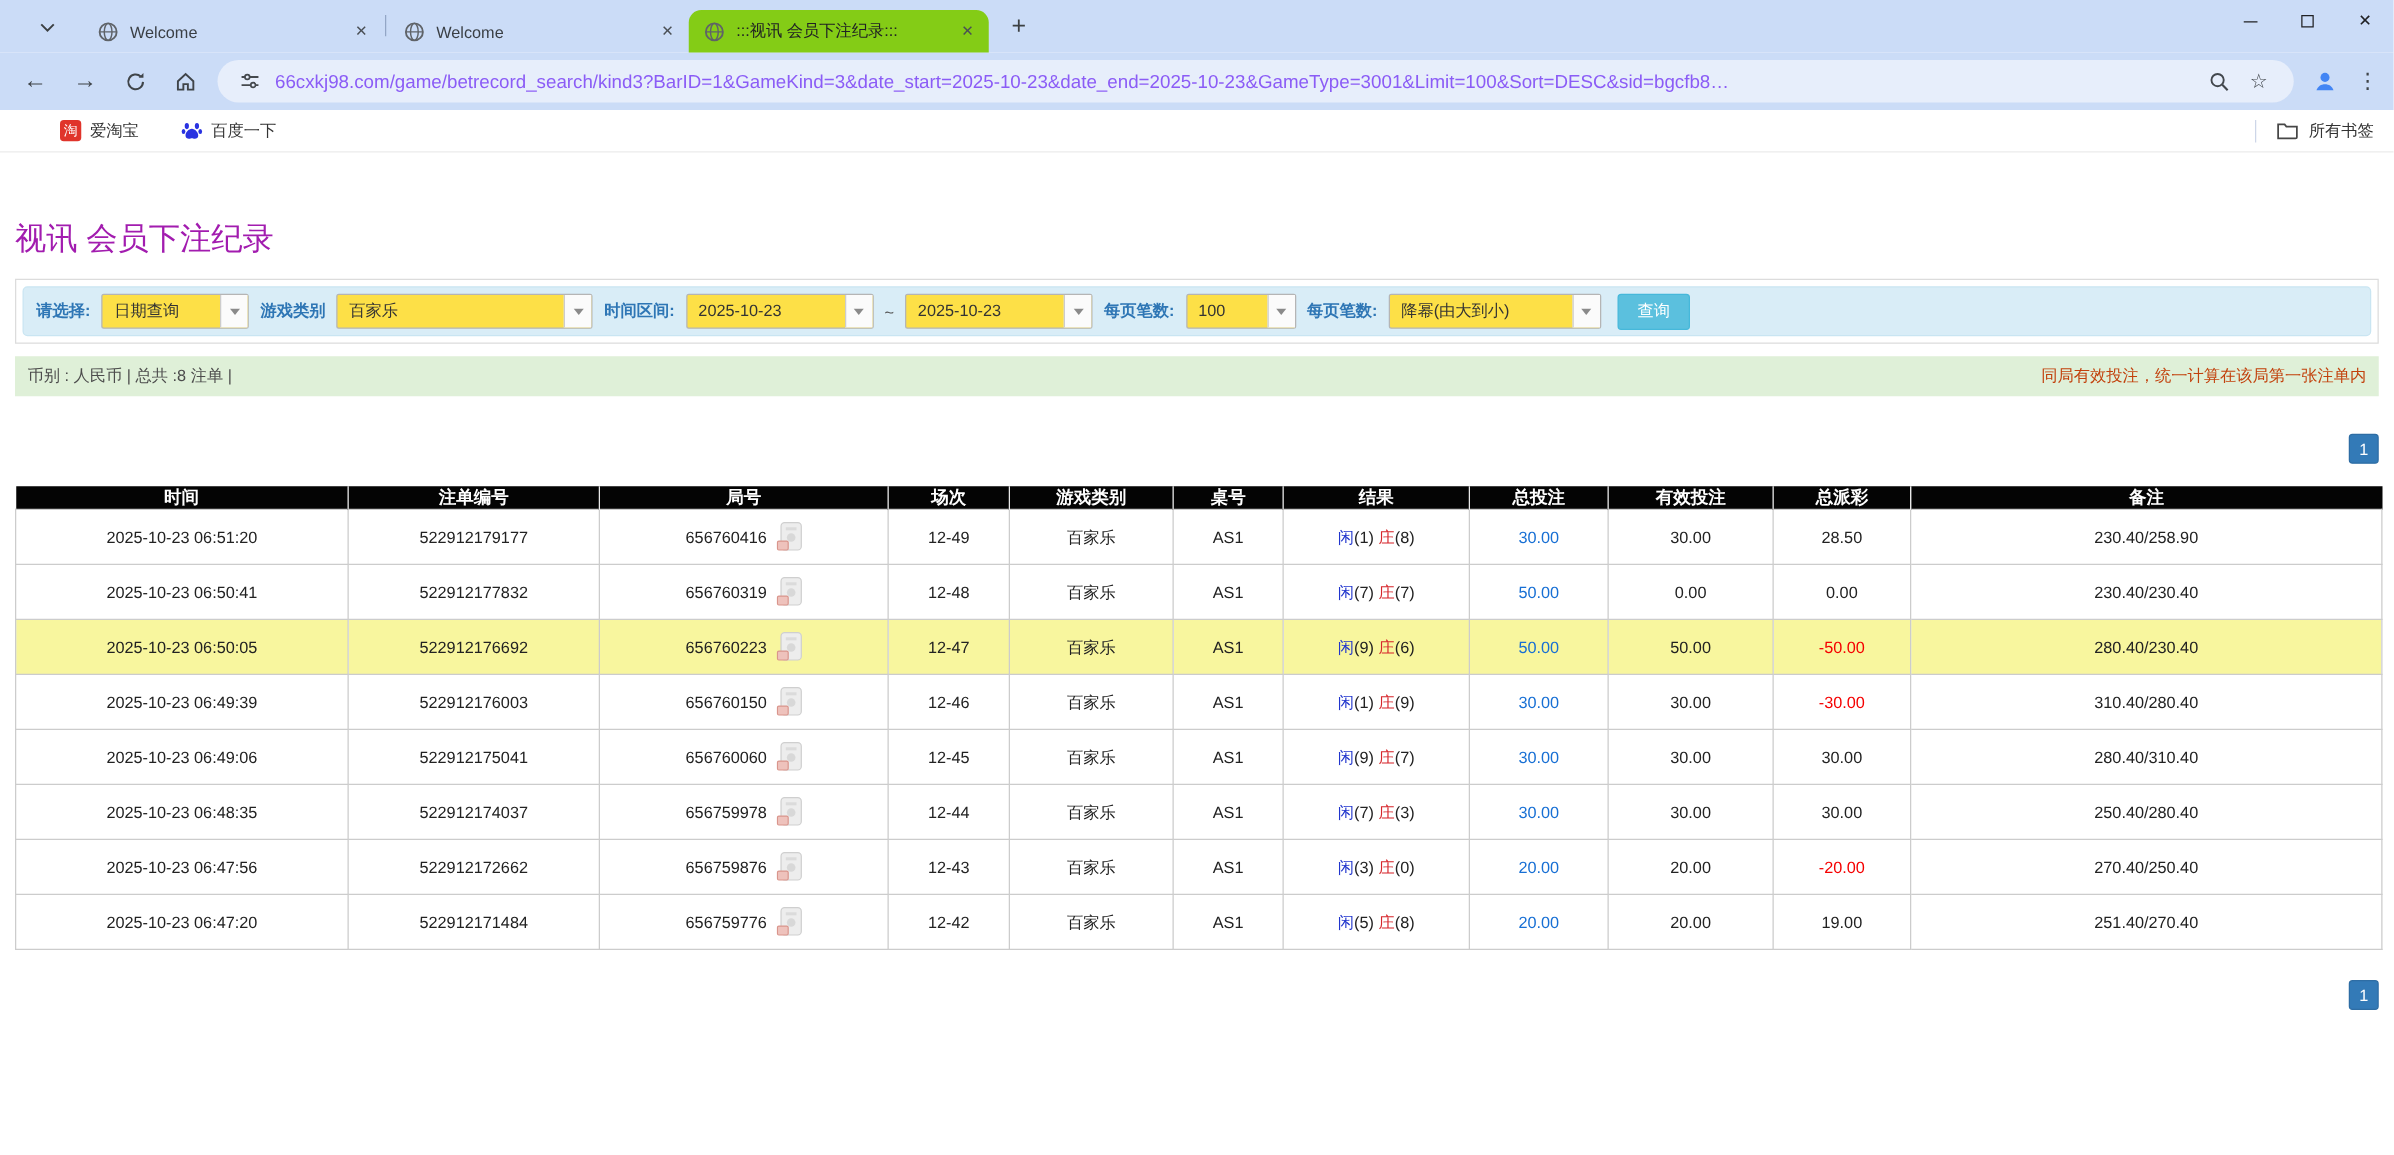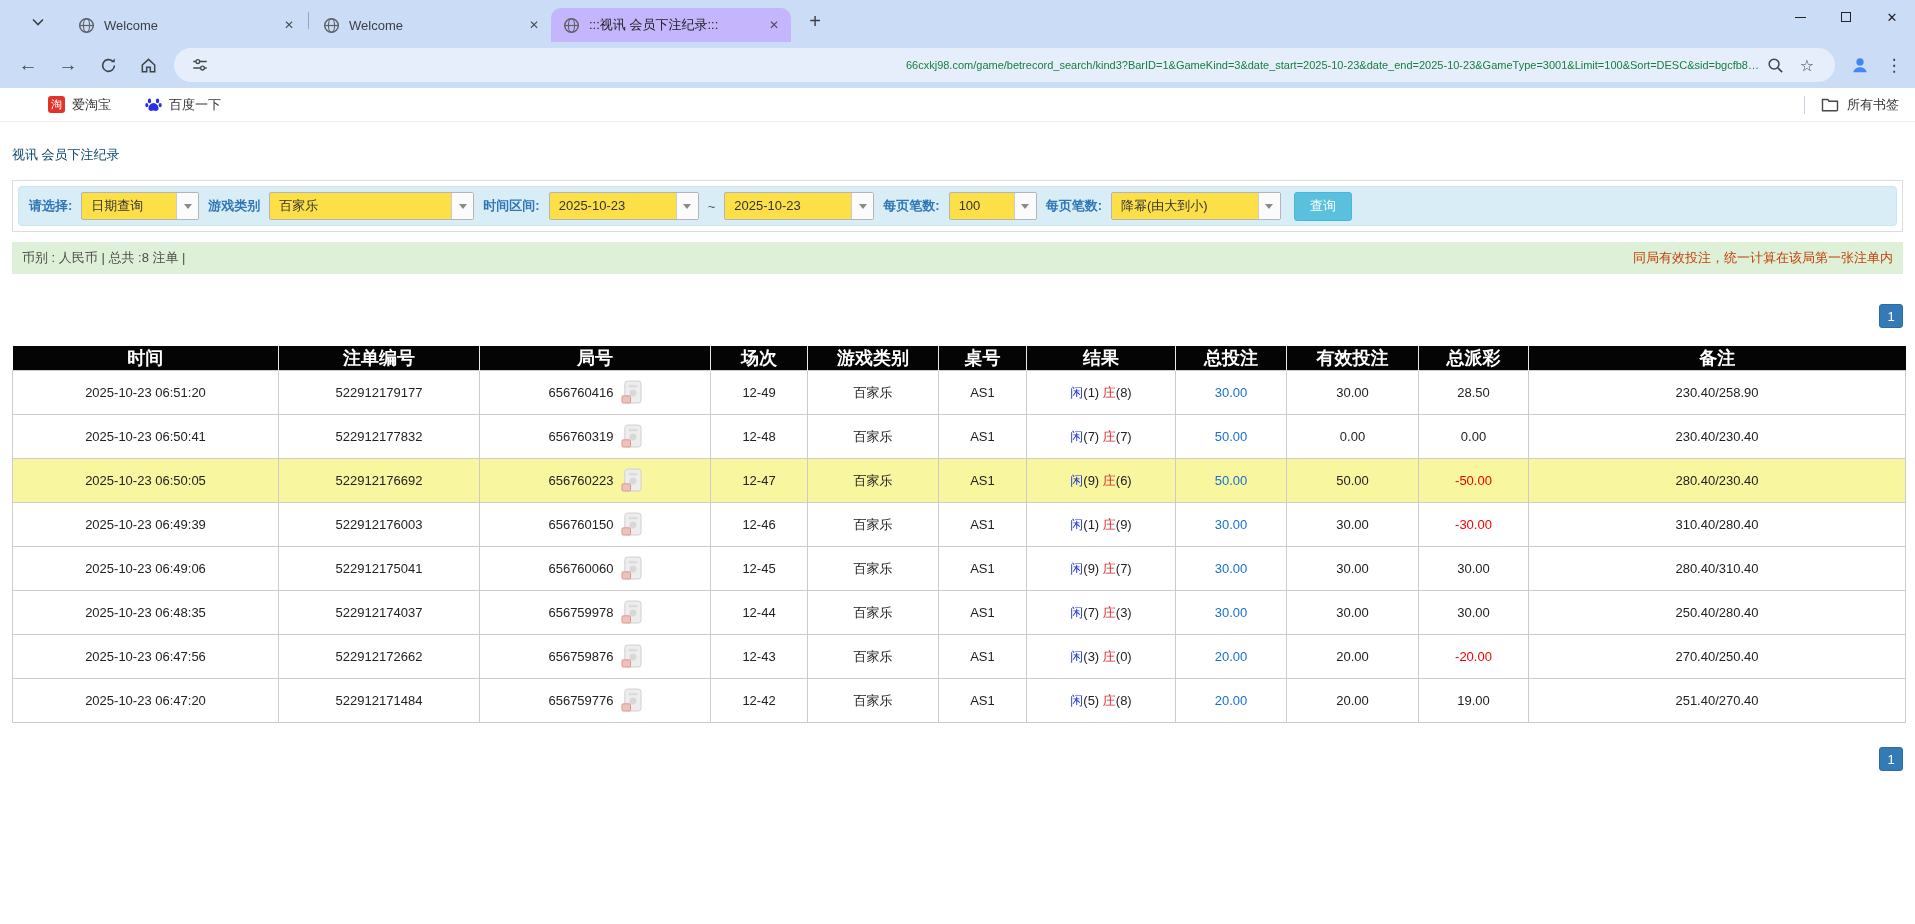--- a/index.html
+++ b/index.html
@@ -6,72 +6,72 @@
   html,body { width:1915px; height:924px; }
   body {
     font-family:"Liberation Sans","DejaVu Sans",sans-serif;
     background:#fff; overflow:hidden; font-size:13px; color:#222;
   }
 
   
   .tabstrip { height:42px; background:#cbdcf7; display:flex; align-items:flex-end; padding-left:10px; position:relative; }
   .tab-search-btn { width:28px; height:28px; margin:0 14px 6px 14px; border-radius:50%; display:flex; align-items:center; justify-content:center; color:#3c4043; }
   .tab { width:240px; height:34px; display:flex; align-items:center; padding:0 8px 0 12px; font-size:13px; color:#3a3f45; border-radius:10px 10px 0 0; }
-  .tab.active { background:#c4b5fd; color:#202124; }
+  .tab.active { background:#84cc16; color:#202124; }
   .tab .globe { width:17px; height:17px; margin-right:9px; flex:none; }
   .tab .tab-label { flex:1; white-space:nowrap; overflow:hidden; }
   .tab .tab-close { width:18px; height:18px; border-radius:50%; display:flex; align-items:center; justify-content:center; font-size:12px; color:#4a4f55; flex:none; }
   .tab-sep { width:1px; height:17px; background:#93a6c6; margin:0 2px 13px 2px; }
   .newtab-btn { width:28px; height:28px; margin:0 0 7px 10px; display:flex; align-items:center; justify-content:center; font-size:20px; color:#3c4043; }
   .win-controls { position:absolute; right:0; top:0; height:34px; display:flex; }
   .win-btn { width:46px; height:34px; display:flex; align-items:center; justify-content:center; color:#202124; }
   .min-glyph { display:inline-block; width:11px; border-top:1.4px solid #202124; }
   .max-glyph { display:inline-block; width:10px; height:10px; border:1.4px solid #202124; }
   .close-glyph { font-size:13px; }
 
   .toolbar { height:46px; background:#cbdcf7; display:flex; align-items:center; padding:0 6px 0 8px; }
   .nav-btn { width:40px; height:38px; border-radius:50%; display:flex; align-items:center; justify-content:center; color:#3f4449; font-size:19px; flex:none; }
   .omnibox { flex:1; height:34px; background:#e7eefb; border-radius:17px; display:flex; align-items:center; margin:0 6px; padding:0 12px; min-width:0; }
   .site-info { width:28px; display:flex; align-items:center; justify-content:center; flex:none; }
-  .url-text { flex:1; font-size:11px; color:#15803d; white-space:nowrap; overflow:hidden; margin-left:6px;text-align:right; }
+  .url-text { flex:1; font-size:15px; color:#8b5cf6; white-space:nowrap; overflow:hidden; margin-left:6px; }
   .omni-icon { width:32px; display:flex; align-items:center; justify-content:center; color:#42474d; font-size:16px; flex:none; }
   .avatar-btn { width:38px; height:38px; display:flex; align-items:center; justify-content:center; flex:none; }
   .menu-btn { width:30px; height:38px; display:flex; align-items:center; justify-content:center; font-size:17px; color:#3f4449; flex:none; }
 
   .bookmarks-bar { height:34px; background:#fff; display:flex; align-items:center; padding:0 16px 0 48px; color:#333; border-bottom:1px solid #ececec; }
   .bm-item { display:flex; align-items:center; gap:7px; margin-right:34px; font-size:13px; }
   .taobao-badge { width:17px; height:17px; background:#e0342b; border-radius:3px; color:#fff; font-size:11px; display:flex; align-items:center; justify-content:center; }
   .bm-spacer { flex:1; }
   .bm-sep { width:1px; height:18px; background:#cdd6e8; margin-right:16px; }
   .bm-all { display:flex; align-items:center; gap:8px; font-size:13px; }
 
   
   .content { padding:0 12px; background:#fff; }
-  .page-title { margin-top:24px; font-size:13px; font-weight:400; color:#0c4a6e; }
+  .page-title { margin-top:52px; font-size:25px; font-weight:400; color:#a21caf; }
 
   .filter-wrap { margin-top:16px; border:1px solid #dcdcdc; padding:5px; }
   .filter-bar { background:#d9edf7; border:1px solid #c9e5f2; border-radius:4px; height:40px; display:flex; align-items:center; padding:0 10px; gap:9px; }
   .flabel { color:#2e76b5; font-weight:700; white-space:nowrap; }
   .combo { height:28px; background:#fde047; border:1px solid #b5b5b5; border-radius:2px; display:flex; align-items:stretch; }
   .combo .combo-value { flex:1; padding:0 9px; line-height:26px; color:#333; white-space:nowrap; overflow:hidden; }
   .combo .combo-arrow { width:22px; border-left:1px solid #ccc; background:#fbfbfb; display:flex; align-items:center; justify-content:center; flex:none; }
   .tri { width:0; height:0; border-left:4px solid transparent; border-right:4px solid transparent; border-top:5px solid #8a8a8a; }
   .w1{width:118px} .w2{width:205px} .w3{width:150px} .w4{width:150px} .w5{width:88px} .w6{width:170px}
   .tilde { color:#555; }
   .search-btn { margin-left:4px; background:#5bc0de; border:1px solid #46b8da; color:#fff; font-size:13px; height:29px; padding:0 15px; border-radius:3px; cursor:pointer; font-family:inherit; }
 
   .info-bar { margin-top:10px; background:#dff0d8; height:32px; display:flex; align-items:center; justify-content:space-between; padding:0 10px; font-size:13px; color:#4c4c4c; }
   .info-right { color:#c2410c; }
 
   .pagination { display:flex; justify-content:flex-end; margin-top:30px; }
   .pagination.bottom { margin-top:24px; }
   .page-btn { min-width:24px; height:24px; background:#337ab7; border:1px solid #2e6da4; color:#fff; font-size:13px; display:flex; align-items:center; justify-content:center; border-radius:3px; }
 
   table.bet-table { width:100%; border-collapse:collapse; margin-top:18px; table-layout:fixed; font-size:13px; }
-  .bet-table thead th { background:#040404; color:#fff; font-weight:700; height:15px; font-size:18px; text-align:center; }
+  .bet-table thead th { background:#040404; color:#fff; font-weight:700; height:15px; font-size:14px; text-align:center; }
   .bet-table thead th + th { border-left:1px solid #e9e9e9; }
   .bet-table tbody td { height:44px; text-align:center; border:1px solid #ccc; background:#fff; color:#222; overflow:hidden; }
   .bet-table tr.highlight td { background:#f8f69e; }
   .bet-table td.amt-blue { color:#176fd4; }
   .bet-table td.neg { color:#f50000; }
   .bet-table tr.summary td { background:#9f9f9f; color:#fff; height:31px; border:1px solid #fff; }
   .p-label { color:#2135cd; }
   .b-label { color:#d6262b; }
   .round-wrap { display:inline-flex; align-items:center; gap:7px; vertical-align:middle; }
 </style>

